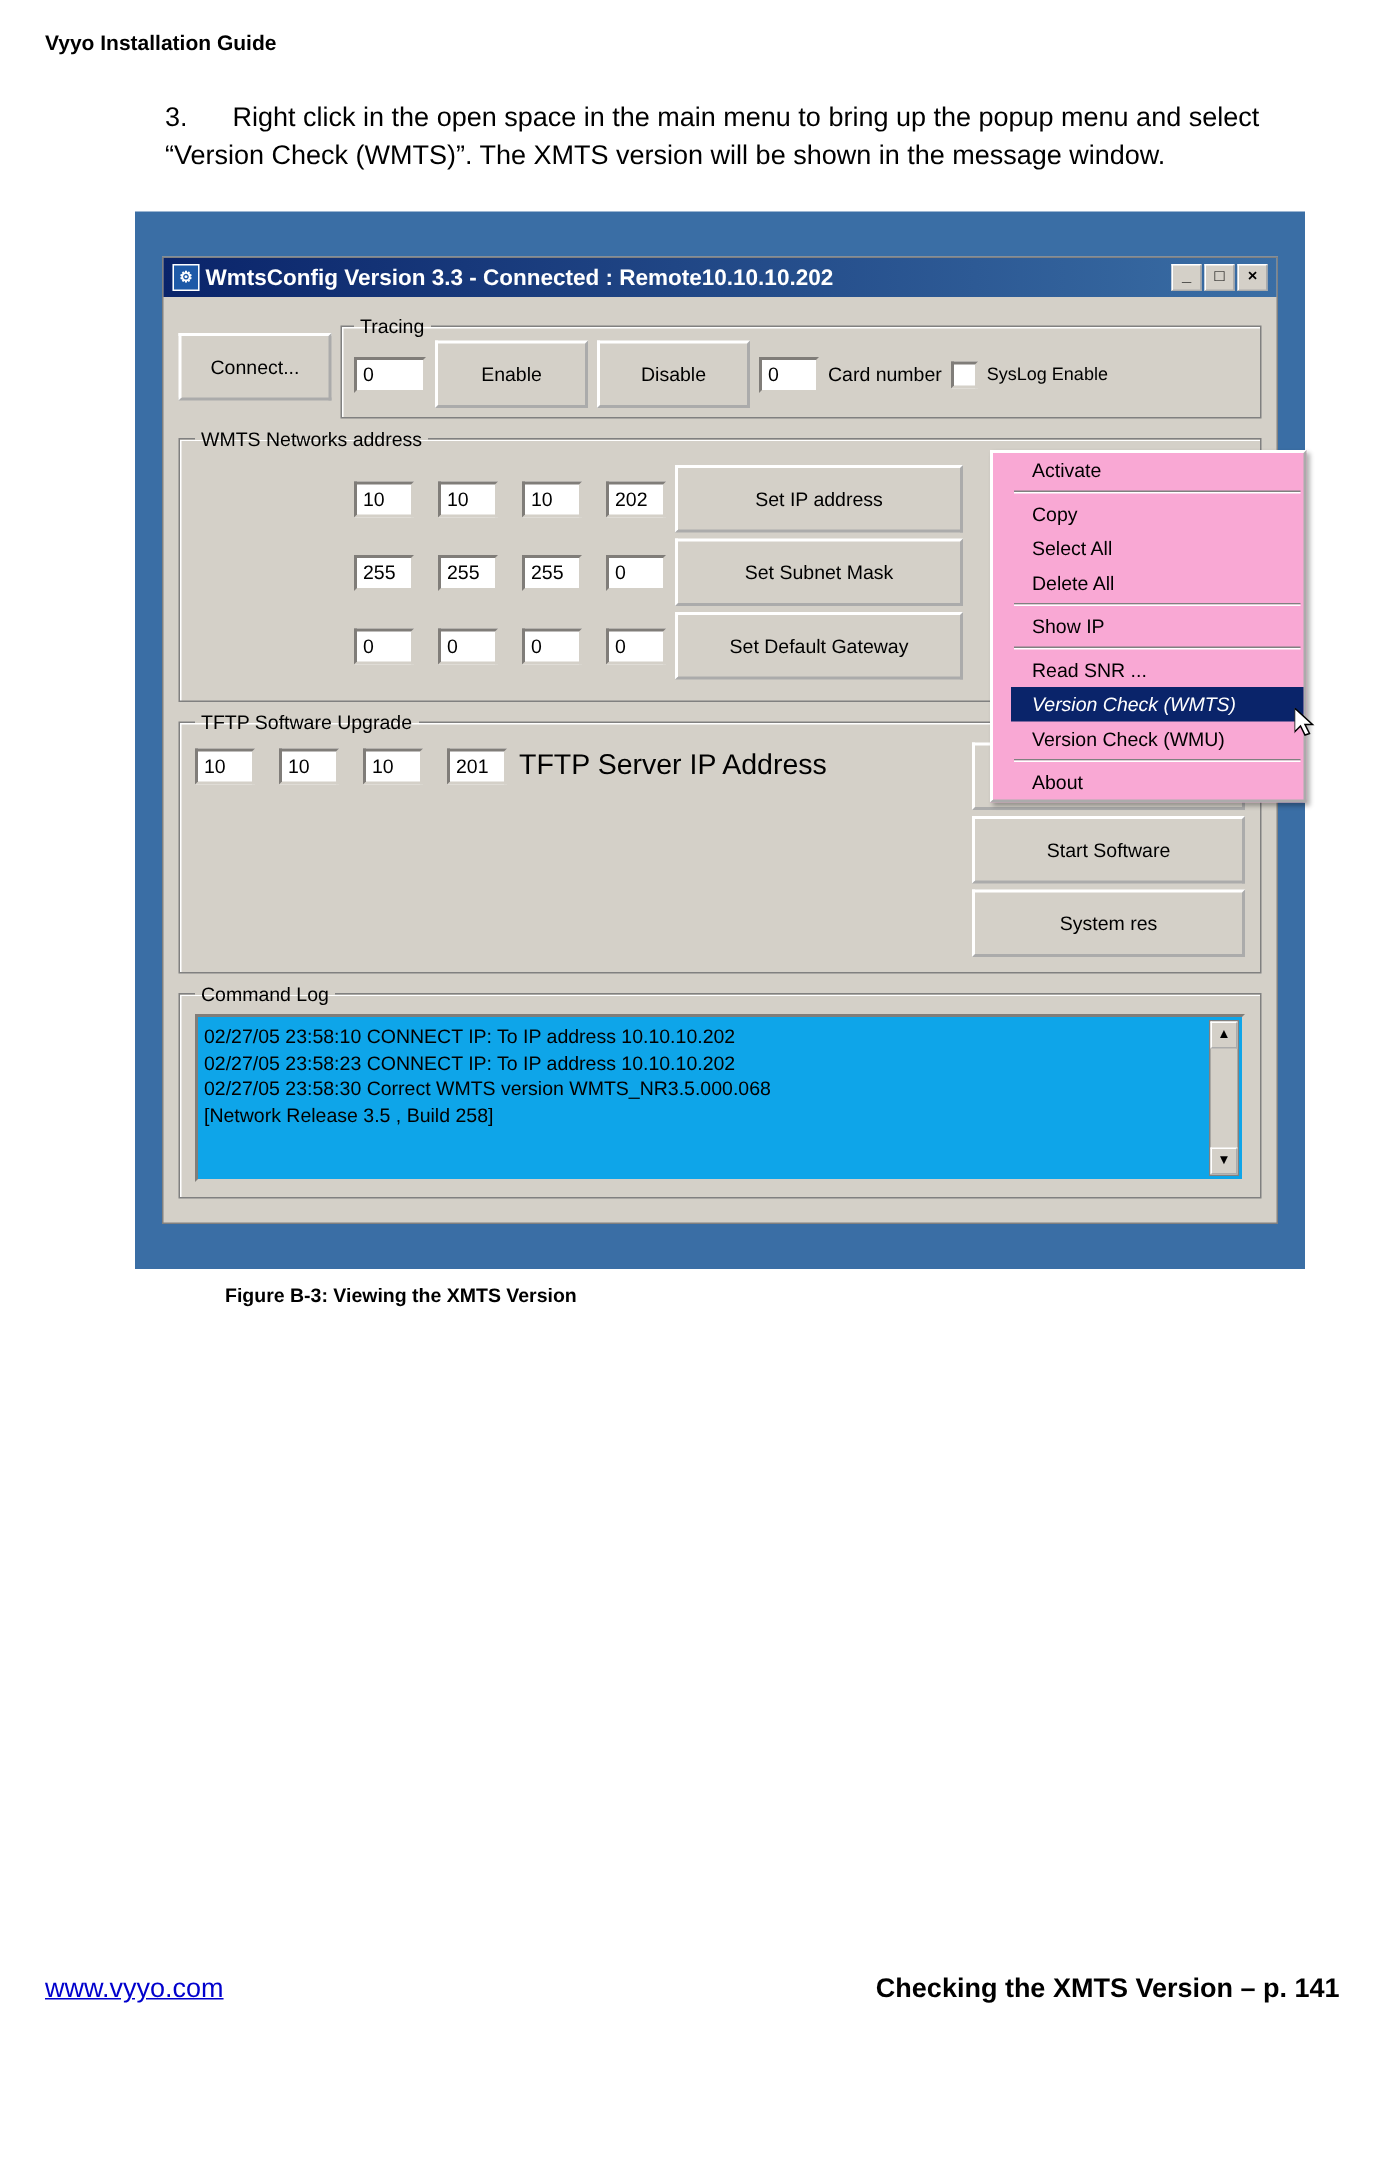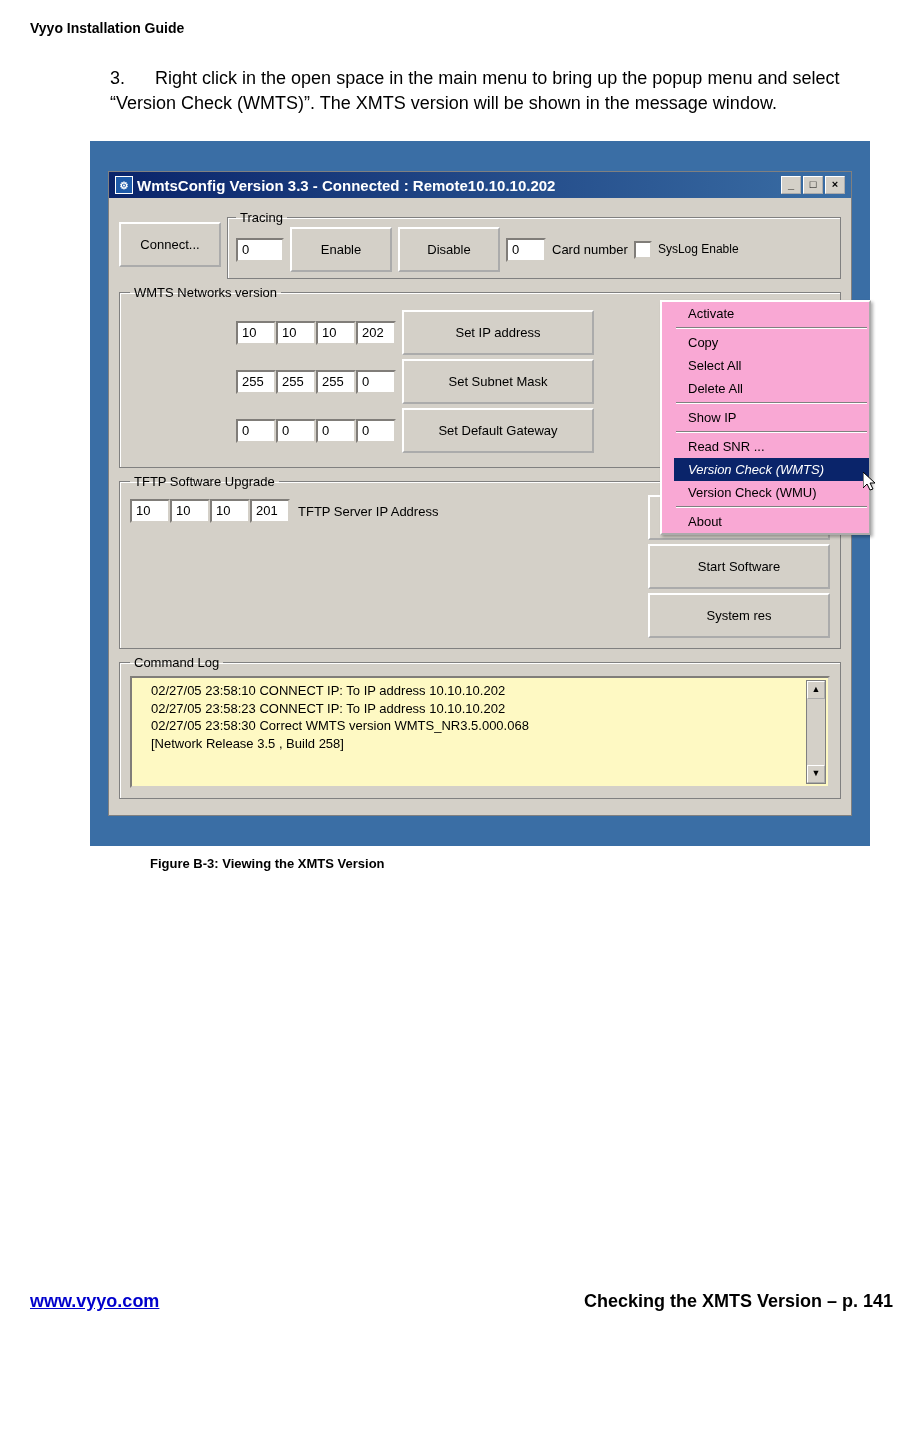--- a/index.html
+++ b/index.html
@@ -62,25 +62,25 @@
   .input-box {
     background:#fff;border:2px inset #d4d0c8;padding:2px 4px;font-size:13px;min-width:24px;
     font-family:inherit;height:16px;line-height:16px;
   }
   .chk { width:14px;height:14px;border:2px inset #d4d0c8;background:#fff;display:inline-block;}
   fieldset.groupbox {
     border:1px solid #808080;margin:6px 0;padding:6px 10px 10px 10px;
     box-shadow:1px 1px 0 #fff inset;
   }
   fieldset.groupbox legend { font-size:13px; padding:0 4px;}
-  .octets { display:flex; gap:0;}
+  .octets { display:flex; gap:16px;}
   .octets .input-box{ width:28px; text-align:left;}
   .wide-btn { min-width:160px;}
   .log-area {
-    background:#fef9c3;border:2px inset #d4d0c8;padding:4px 19px;font-size:13px;
+    background:#0ea5e9;border:2px inset #d4d0c8;padding:4px 4px;font-size:13px;
     height:100px;overflow:hidden;position:relative;line-height:1.35;
     font-family:inherit;
   }
   .scroll-stub{
     position:absolute;right:2px;top:2px;bottom:2px;width:18px;background:#d4d0c8;
     border:1px solid #808080;display:flex;flex-direction:column;justify-content:space-between;
   }
   .scroll-stub .arr{height:16px;border:1px outset #fff;background:#d4d0c8;font-size:9px;text-align:center;line-height:14px;}
   
   .context-menu {
@@ -97,23 +97,23 @@
     position:absolute; right:-30px; top:300px; width:18px;height:22px;z-index:11;
     font-size:18px;color:#000;
   }
   .fig-caption {
     margin-left:120px;font-weight:bold;font-size:13px;margin-top:10px;
   }
   .footer {
     display:flex;justify-content:space-between;align-items:flex-end;
     margin-top:420px;font-size:18px;font-weight:bold;
   }
-  .footer a{color:#0000cc;text-decoration:underline;font-weight:bold;}
+  .footer a{color:#0000cc;text-decoration:underline;font-weight:normal;margin-top:24px;}
   .tftp-row { display:flex;align-items:center;gap:8px;margin:4px 0;}
-  .tftp-row .label{font-size:13px;}
+  .tftp-row .label{font-size:19px;}
   .btn-col { display:flex;flex-direction:column;gap:4px;margin-left:auto;}
   .btn-col .btn3d{min-width:150px;text-align:center;}
 </style>
 </head>
 <body>
 
 <div class="doc-header">Vyyo Installation Guide</div>
 
 <div class="step">
   <span>3.</span>&nbsp;&nbsp;&nbsp;&nbsp;&nbsp;
@@ -141,21 +141,21 @@
             <span class="btn3d">Disable</span>
             <span class="input-box" style="width:28px">0</span>
             <span>Card number</span>
             <span class="chk"></span>
             <span style="font-size:12px;line-height:1.1">SysLog Enable</span>
           </div>
         </fieldset>
       </div>
 
       <fieldset class="groupbox">
-        <legend>WMTS Networks version</legend>
+        <legend>WMTS Networks address</legend>
         <div class="row">
           <div style="width:100px"></div>
           <div class="octets">
             <span class="input-box">10</span>
             <span class="input-box">10</span>
             <span class="input-box">10</span>
             <span class="input-box">202</span>
           </div>
           <span class="btn3d wide-btn">Set IP address</span>
         </div>

